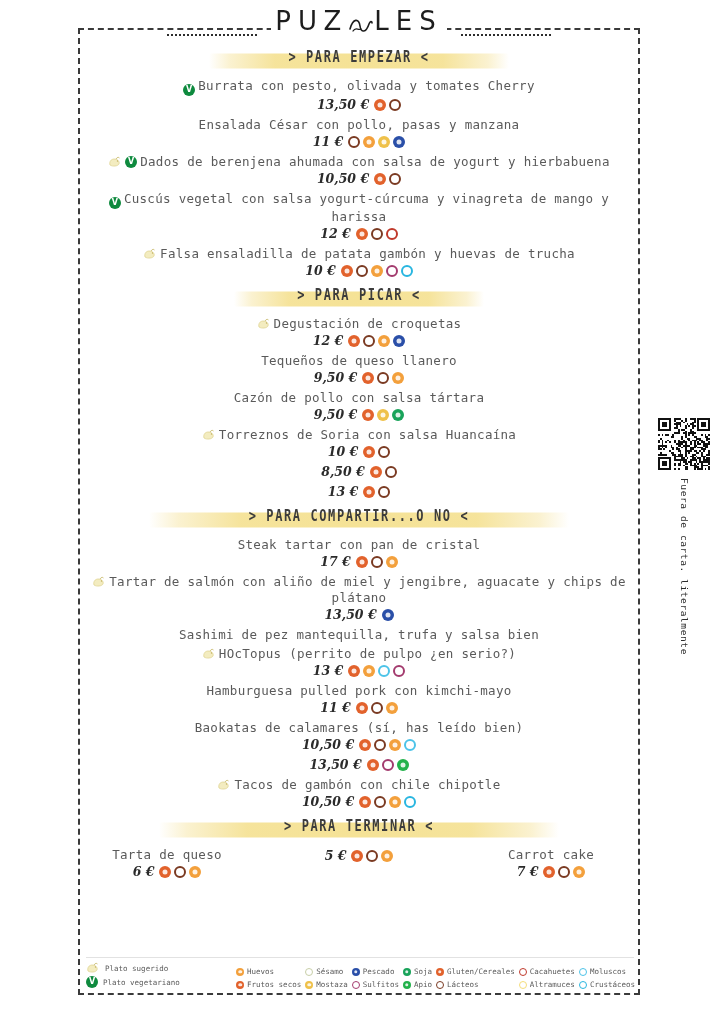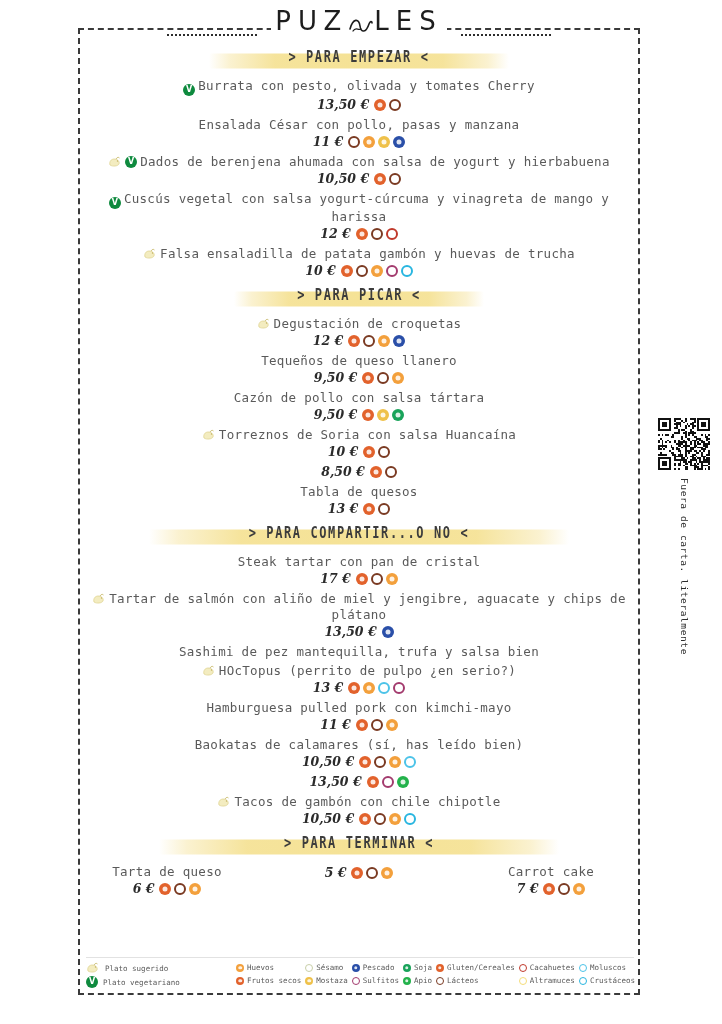--- a/index.html
+++ b/index.html
@@ -109,21 +109,21 @@
   .al.ring{background:#fff;}
   .al.ring::after{display:none;}
   .al.ring::before{
     content:"";position:absolute;inset:0;border-radius:50%;
     border:2.5px solid currentColor;
   }
 
   
   .legend{
     position:absolute;left:86px;top:962px;width:548px;
-    display:flex;align-items:flex-start;
+    display:flex;align-items:flex-end;
     font-size:7.5px;line-height:11px;color:#5a5a5a;
   }
   .legend-left{width:150px;flex:0 0 150px;}
   .legend-left .lrow{display:flex;align-items:center;gap:5px;margin-bottom:2px;}
   .legend-grid{
     flex:1;display:grid;
     grid-template-columns:repeat(6,1fr);
     grid-auto-flow:column;
     grid-template-rows:repeat(2,auto);
     column-gap:4px;row-gap:2px;
@@ -321,21 +321,20 @@
           </div>
         </div>
         <div class="item">
           <div class="price-row">
             <span class="price">8,50 €</span>
             <span class="al" style="background: rgb(226, 98, 44);"></span>
             <span class="al ring" style="color: rgb(122, 58, 34);"></span>
           </div>
         </div>
         <div class="item">
-          <div class="item-name">Tabla de quesos</div>
           <div class="price-row">
             <span class="price">13 €</span>
             <span class="al" style="background: rgb(226, 98, 44);"></span>
             <span class="al ring" style="color: rgb(122, 58, 34);"></span>
           </div>
         </div>
       </div>
       <div class="section">
         <div class="band">
           <div class="paint w3"></div>

